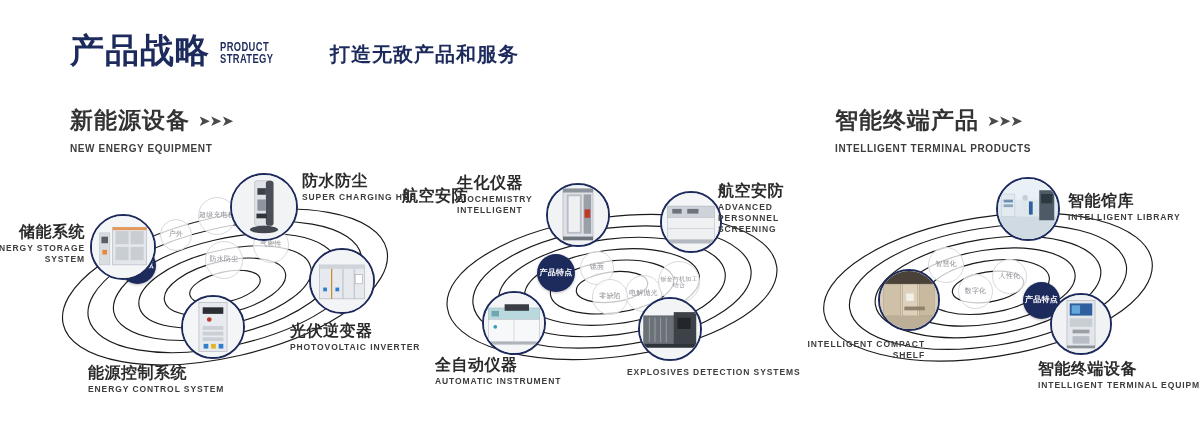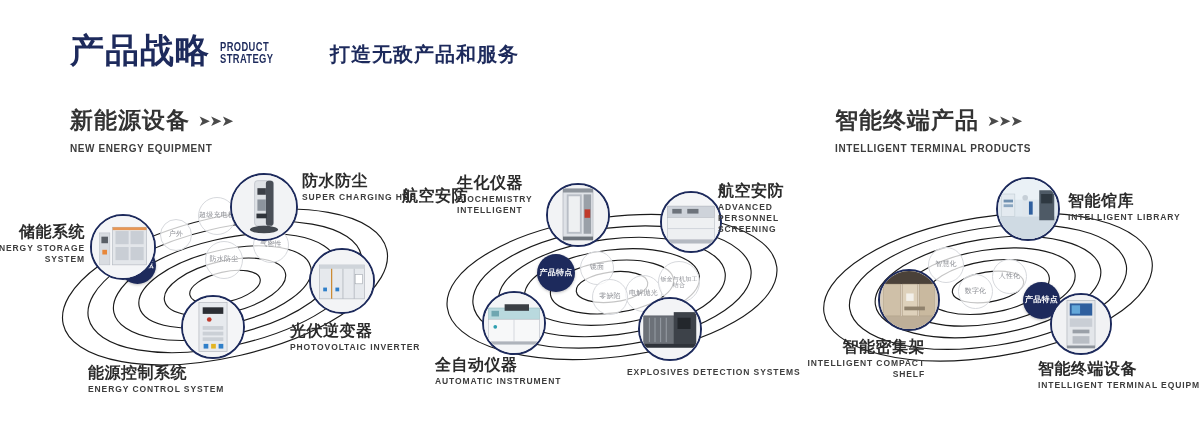--- a/index.html
+++ b/index.html
@@ -353,21 +353,20 @@
         <rect x="0" y="0" width="62" height="14" fill="#4a4139"></rect>
         <rect x="0" y="48" width="62" height="14" fill="#bdae98"></rect>
         <rect x="4" y="14" width="18" height="34" fill="#cfc0a8" stroke="#a8987f" stroke-width=".5"></rect>
         <rect x="24" y="14" width="16" height="34" fill="#ded1bb" stroke="#a8987f" stroke-width=".5"></rect>
         <rect x="42" y="14" width="16" height="34" fill="#c9b99f" stroke="#a8987f" stroke-width=".5"></rect>
         <rect x="28" y="24" width="8" height="8" fill="#f3f0ea"></rect>
         <rect x="26" y="38" width="22" height="4" fill="#8f816c"></rect>
       </svg>
     </div>
     <div class="lbl r" style="left:-20px;top:168px;width:135px;">
-      <div class="cn">智能密集架</div>
       <div class="en" style="white-space:normal;">INTELLIGENT COMPACT SHELF</div>
     </div>
 
     <div class="node" style="left:240px;top:124px;width:62px;height:62px;">
       <svg class="ph" viewBox="0 0 62 62">
         <rect x="0" y="0" width="62" height="62" fill="#f1f2f4"></rect>
         <rect x="16" y="6" width="30" height="50" fill="#e3e6ea" stroke="#acb1b9" stroke-width=".7"></rect>
         <rect x="19" y="9" width="24" height="13" fill="#2f5f9e"></rect>
         <rect x="21" y="11" width="9" height="9" fill="#63a7d9"></rect>
         <rect x="19" y="25" width="24" height="9" fill="#c9ced5"></rect>

